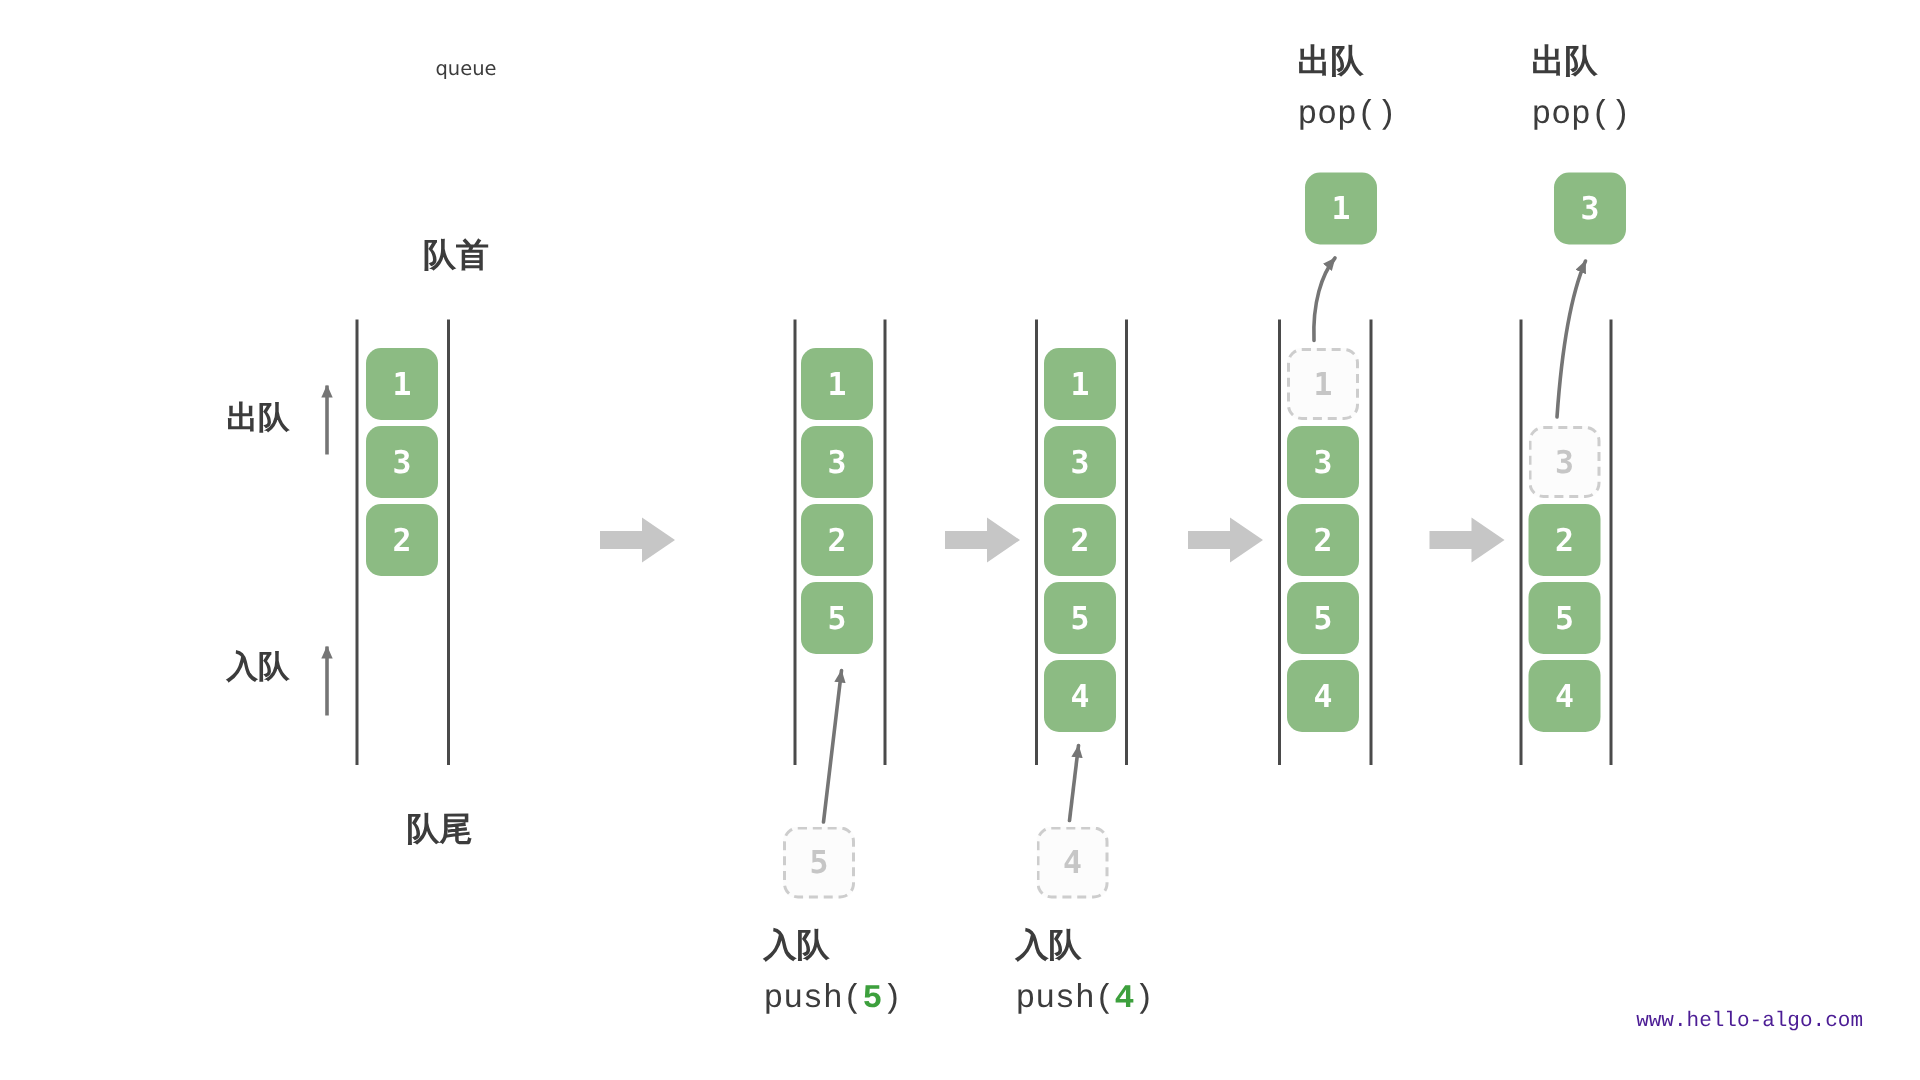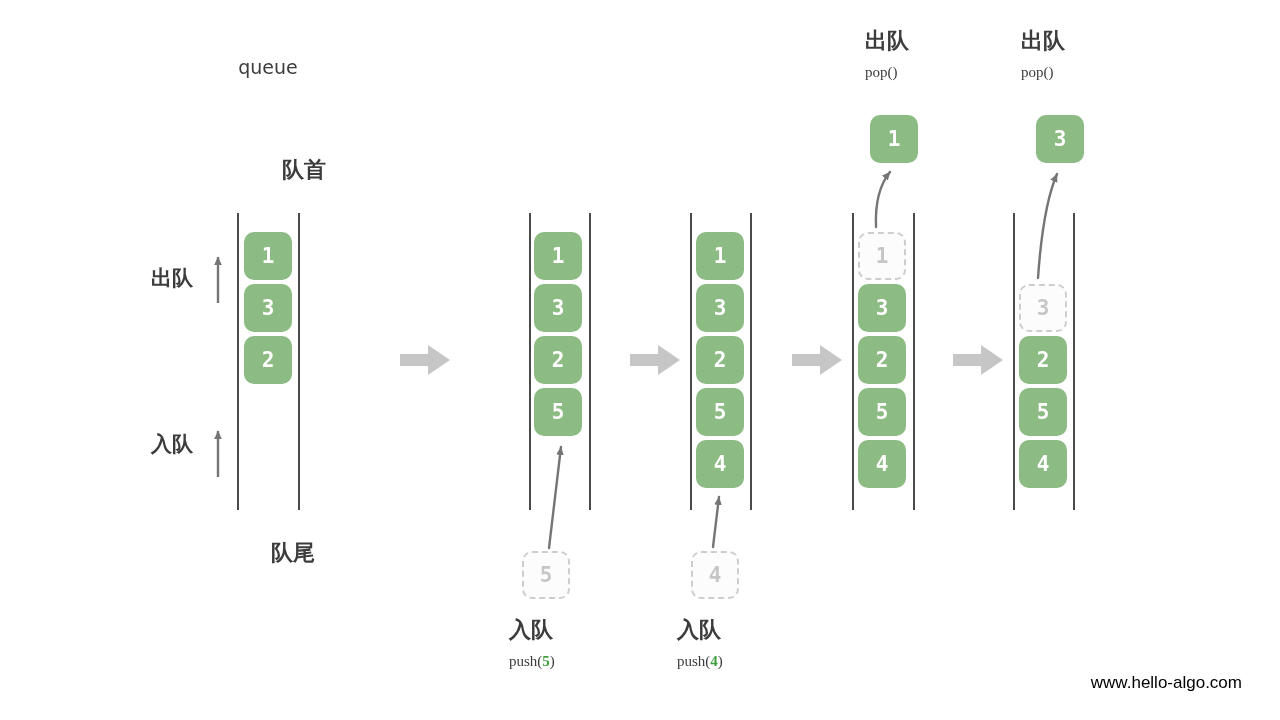--- a/index.html
+++ b/index.html
@@ -19,29 +19,29 @@
     background:#FCFCFC;border:2px dashed #CDCDCD;color:var(--muted-gray);
     width:44px;height:44px;
   }
   
   .c1{left:244px}.c2{left:534px}.c3{left:696px}.c4{left:858px}.c5{left:1019px}
   
   .r1{top:232px}.r2{top:284px}.r3{top:336px}.r4{top:388px}.r5{top:440px}
   .zh-label{position:absolute;font-weight:700;font-size:22px;color:var(--text);white-space:nowrap;}
   .title-block{position:absolute;left:205px;top:30px;width:126px;text-align:center;}
   .title-zh{font-weight:700;font-size:24px;color:var(--accent-green);}
-  .title-en{margin-top:26px;font-size:19px;color:var(--text);}
+  .title-en{margin-top:9px;font-size:13px;color:var(--text);text-align:right;}
   .cap{position:absolute;white-space:nowrap;}
   .cap .cap-zh{font-weight:700;font-size:22px;color:var(--text);}
-  .cap .cap-code{margin-top:8px;font-family:Liberation Serif, serif;font-size:15px;color:var(--text);}
+  .cap .cap-code{margin-top:8px;font-family:Liberation Mono, monospace;font-size:22px;color:var(--text);}
   .cap .arg{color:var(--accent-green);font-weight:700;}
   .overlay{position:absolute;left:0;top:0;width:1280px;height:720px;pointer-events:none;}
   .watermark{
     position:absolute;right:38px;top:673px;
-    font-family:Liberation Sans, sans-serif;font-size:17px;color:#000000;
+    font-family:Liberation Mono, monospace;font-size:14px;color:#4c1d95;
   }
 </style>
 </head>
 <body>
 
 <div class="canvas" style="--box-green: #8CBB83; --accent-green: #3DA03D; --text: #3C3C3C; --muted-gray: #C6C6C6;">
 
   <div class="title-block">
     <div class="title-en">queue</div>
   </div>

